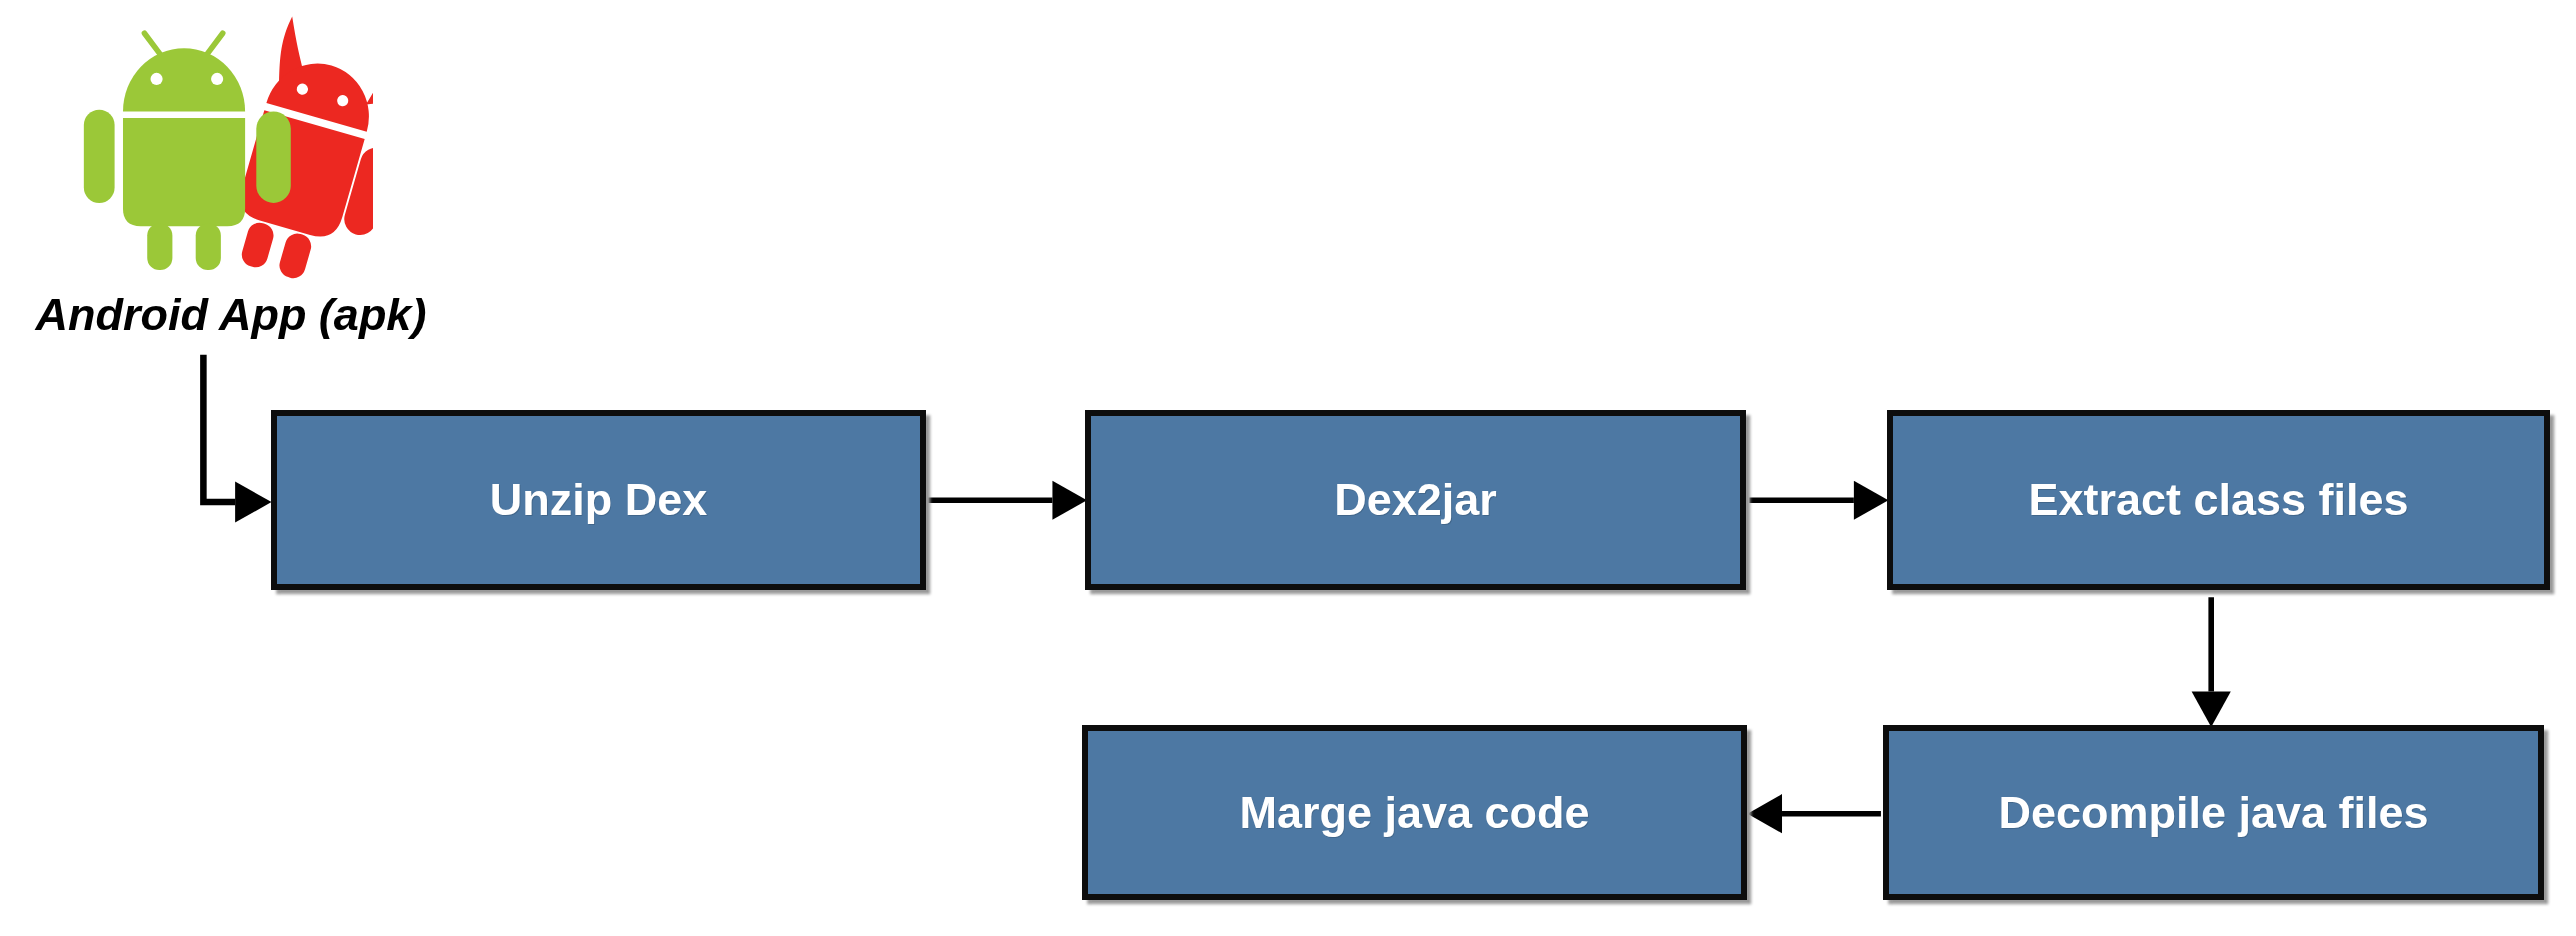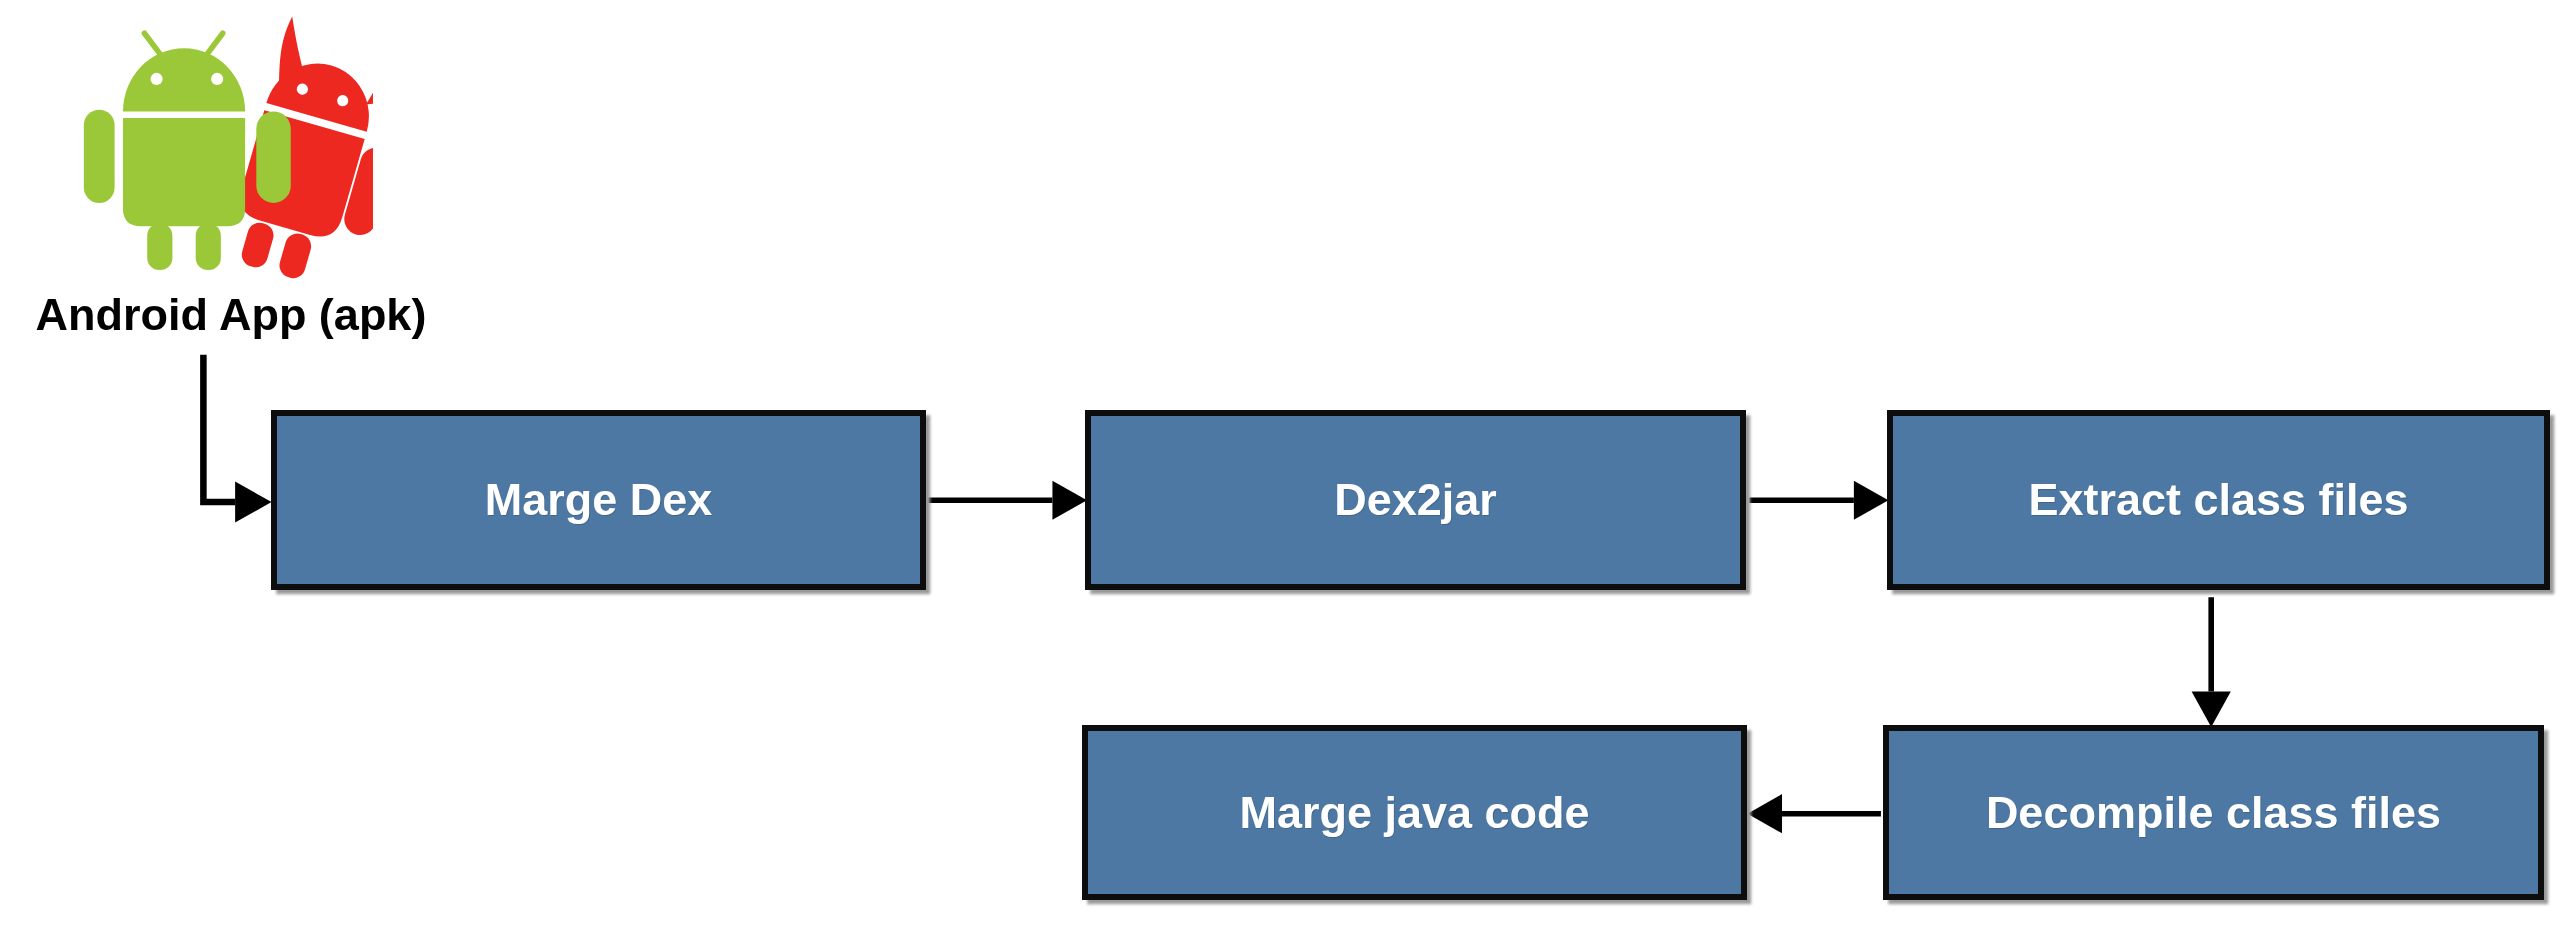--- a/index.html
+++ b/index.html
@@ -45,20 +45,21 @@
   #node-decompile{left:1883px; top:725px; width:661px; height:175px;}
 
   #source-label{
     position:absolute;
     left:14px; top:289px; width:434px;
     text-align:center;
     font-size:45px;
     font-weight:bold;
     color:var(--label-text);
     white-space:nowrap;
+    font-style:italic;
   }
   #source-icon{
     position:absolute;
     left:79px; top:9.3px;
   }
   #connector-layer{
     position:absolute;left:0;top:0;
     pointer-events:none;
   }
 </style>
@@ -114,29 +115,29 @@
       <path d="M 2370 640 L 2370 741" fill="none" stroke="var(--arrow)" stroke-width="6"></path>
       <polygon points="2349,741 2391,741 2370,779" fill="var(--arrow)"></polygon>
     </g>
     <g>
       <path d="M 2016 872 L 1910 872" fill="none" stroke="var(--arrow)" stroke-width="6"></path>
       <polygon points="1910,851 1910,893 1873,872" fill="var(--arrow)"></polygon>
     </g>
   </svg>
 
   <div class="flow-node" id="node-unzip">
-    <span>Marge Dex</span>
+    <span>Unzip Dex</span>
   </div>
   <div class="flow-node" id="node-dex2jar">
     <span>Dex2jar</span>
   </div>
   <div class="flow-node" id="node-extract">
     <span>Extract class files</span>
   </div>
   <div class="flow-node" id="node-marge">
     <span>Marge java code</span>
   </div>
   <div class="flow-node" id="node-decompile">
-    <span>Decompile class files</span>
+    <span>Decompile java files</span>
   </div>
 
 </div>
 
 
 </body></html>

